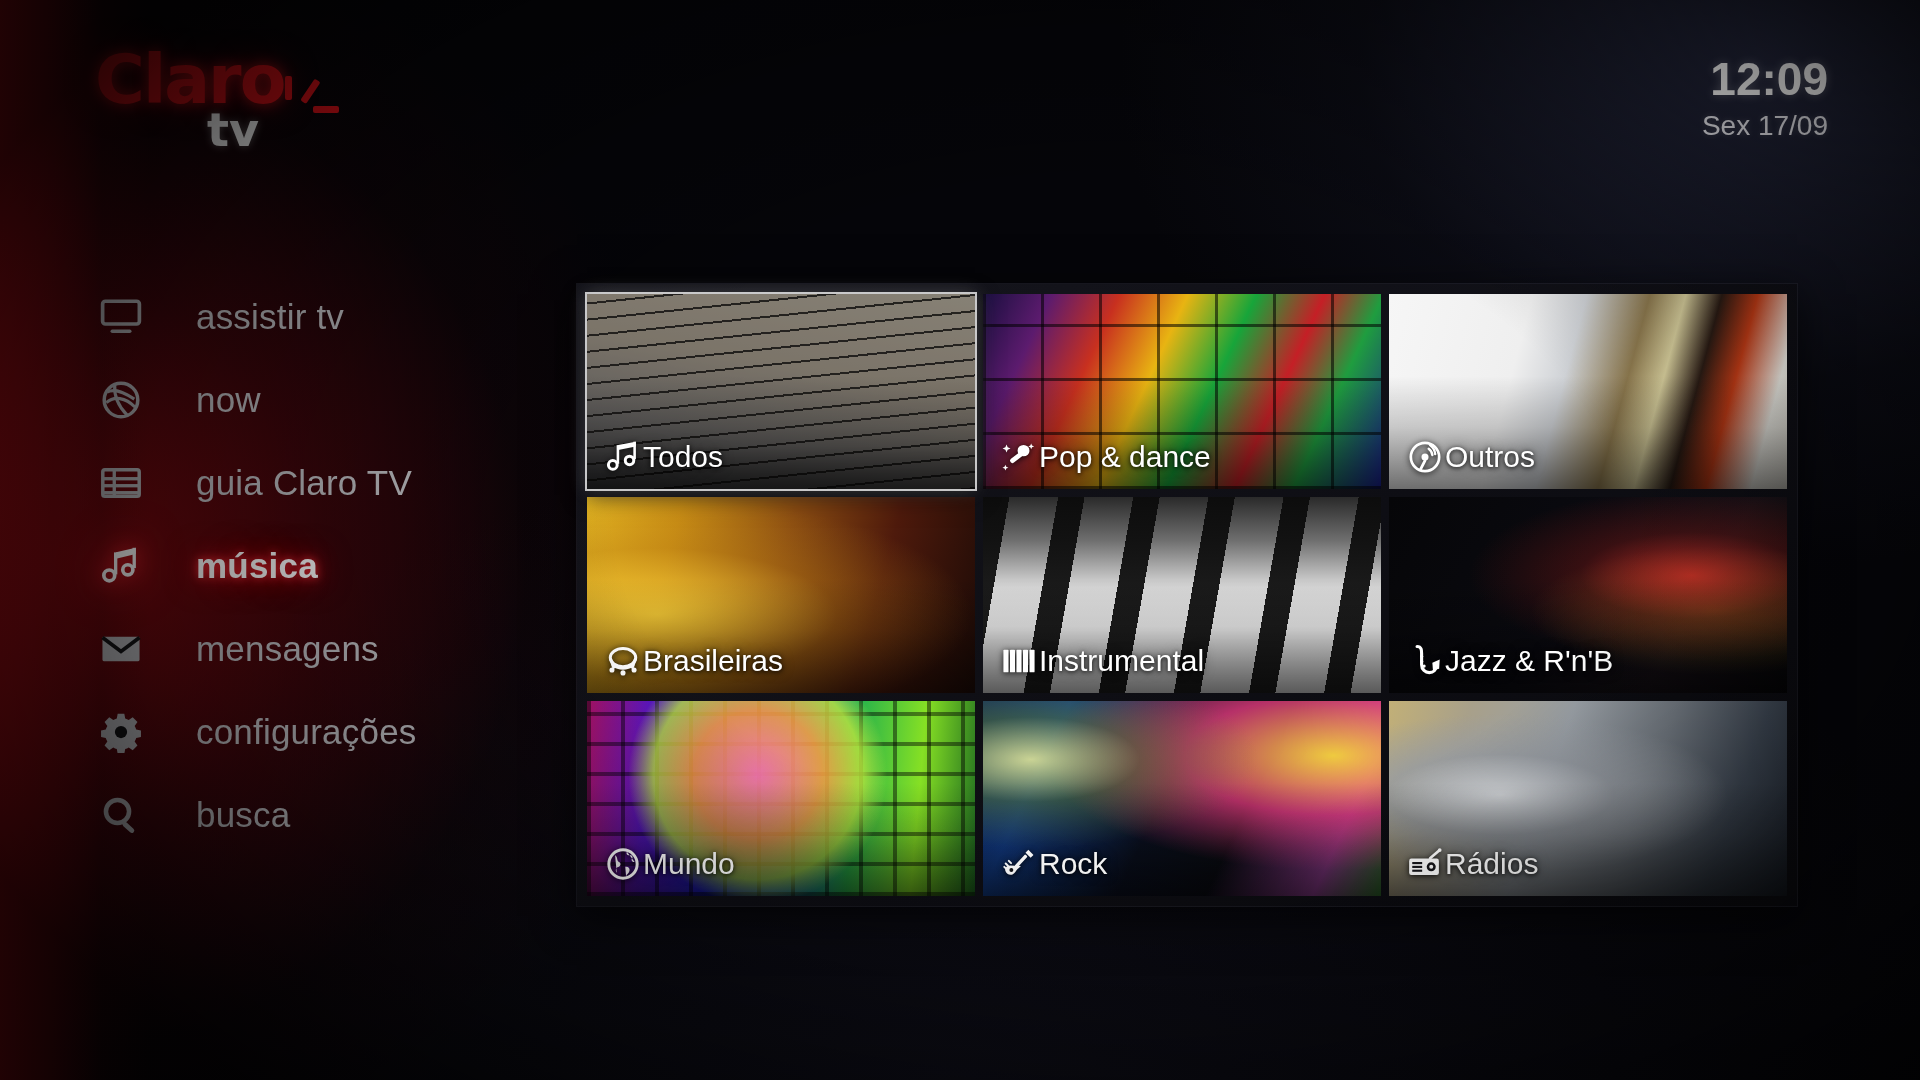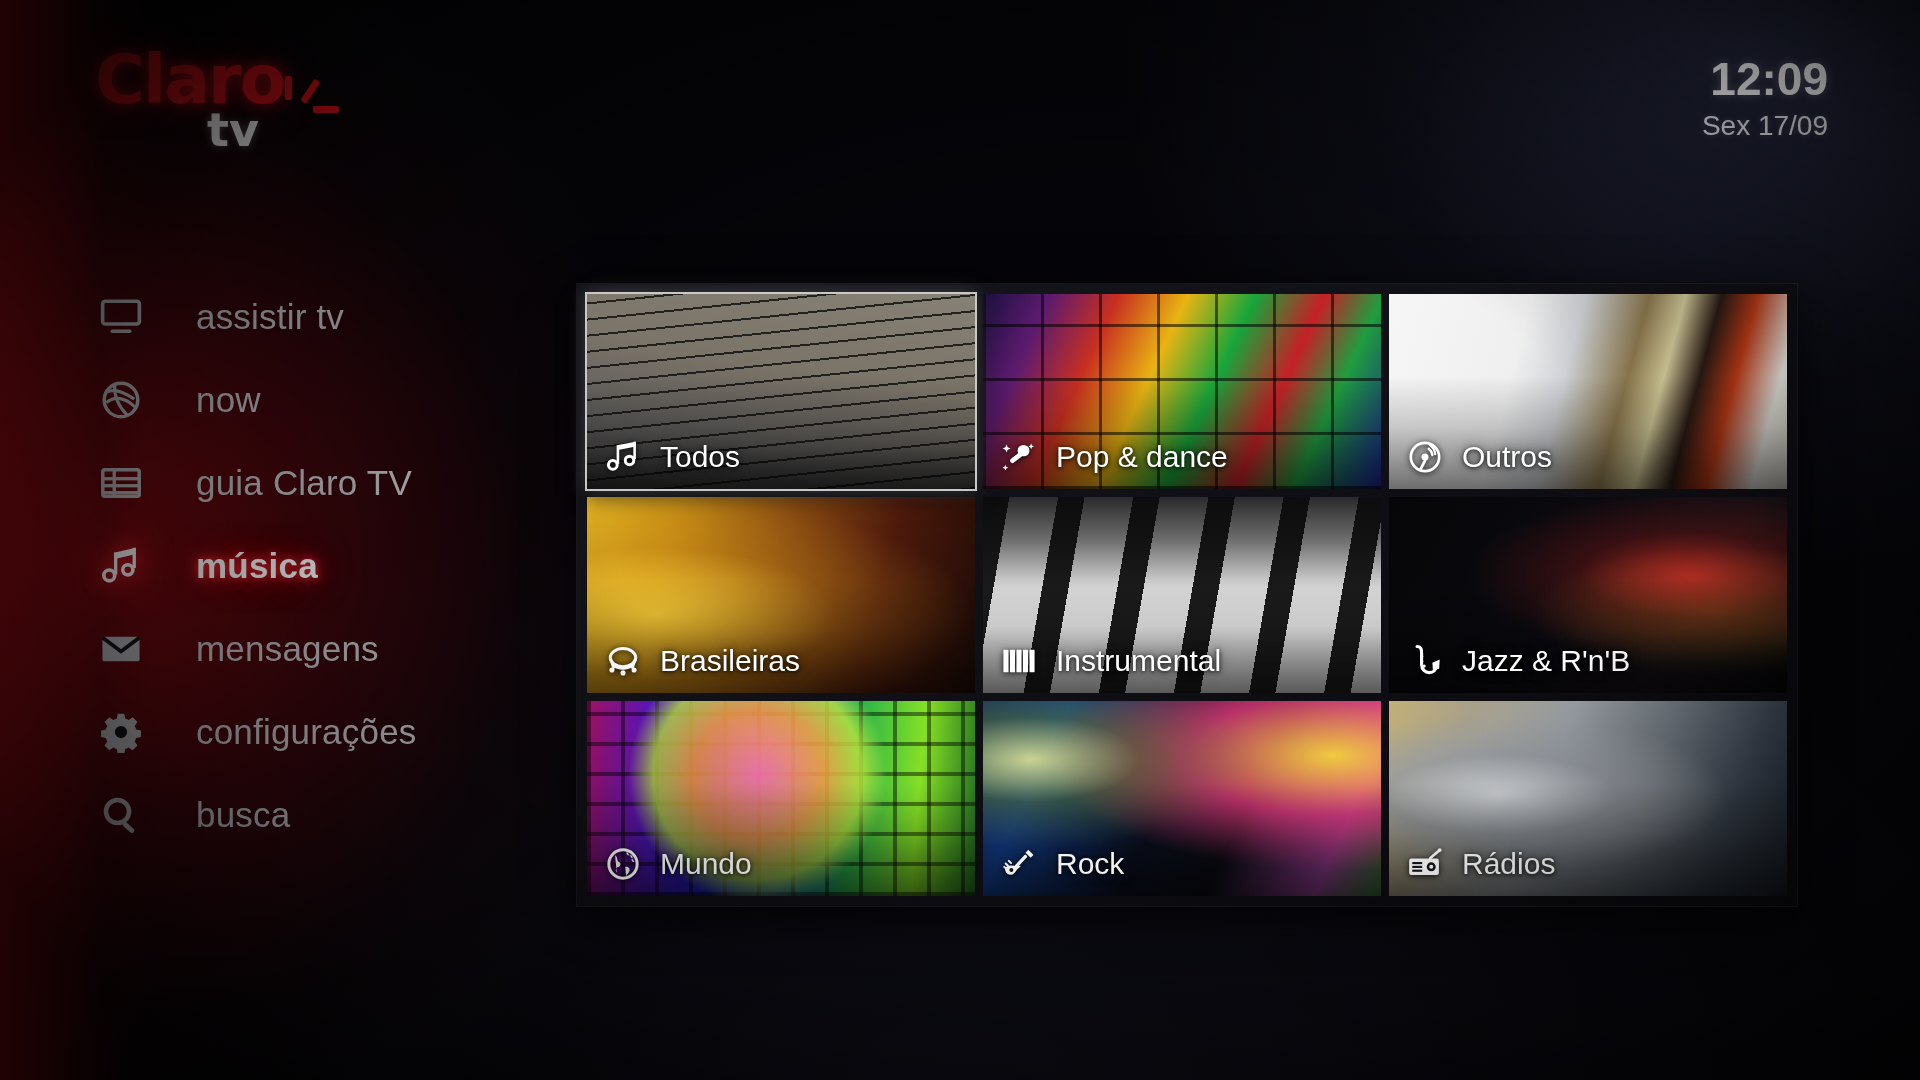--- a/index.html
+++ b/index.html
@@ -103,21 +103,21 @@
     box-shadow:0 0 18px rgba(255,255,255,.25), 0 6px 22px rgba(0,0,0,.8);
     z-index:3;
   }
   .tile .art{ position:absolute; inset:0; }
   .tile .scrim{
     position:absolute; left:0; right:0; bottom:0; height:58%;
     background:linear-gradient(to top, rgba(0,0,0,.55) 0%, rgba(0,0,0,.18) 55%, rgba(0,0,0,0) 100%);
   }
   .tile .cap{
     position:absolute; left:18px; bottom:14px;
-    display:flex; align-items:center; gap:19px;margin-top:12px;
+    display:flex; align-items:center; gap:2px;margin-top:12px;
   }
   .tile .cap-icon{
     width:36px; height:36px; flex:0 0 36px; color:#fff;
     display:flex; align-items:center; justify-content:center;
     filter:drop-shadow(0 1px 3px rgba(0,0,0,.9));
   }
   .tile .cap-label{
     font-size:30px; color:#ffffff; line-height:1; white-space:nowrap;
     text-shadow:0 1px 4px rgba(0,0,0,.95), 0 0 12px rgba(0,0,0,.6);
   }

